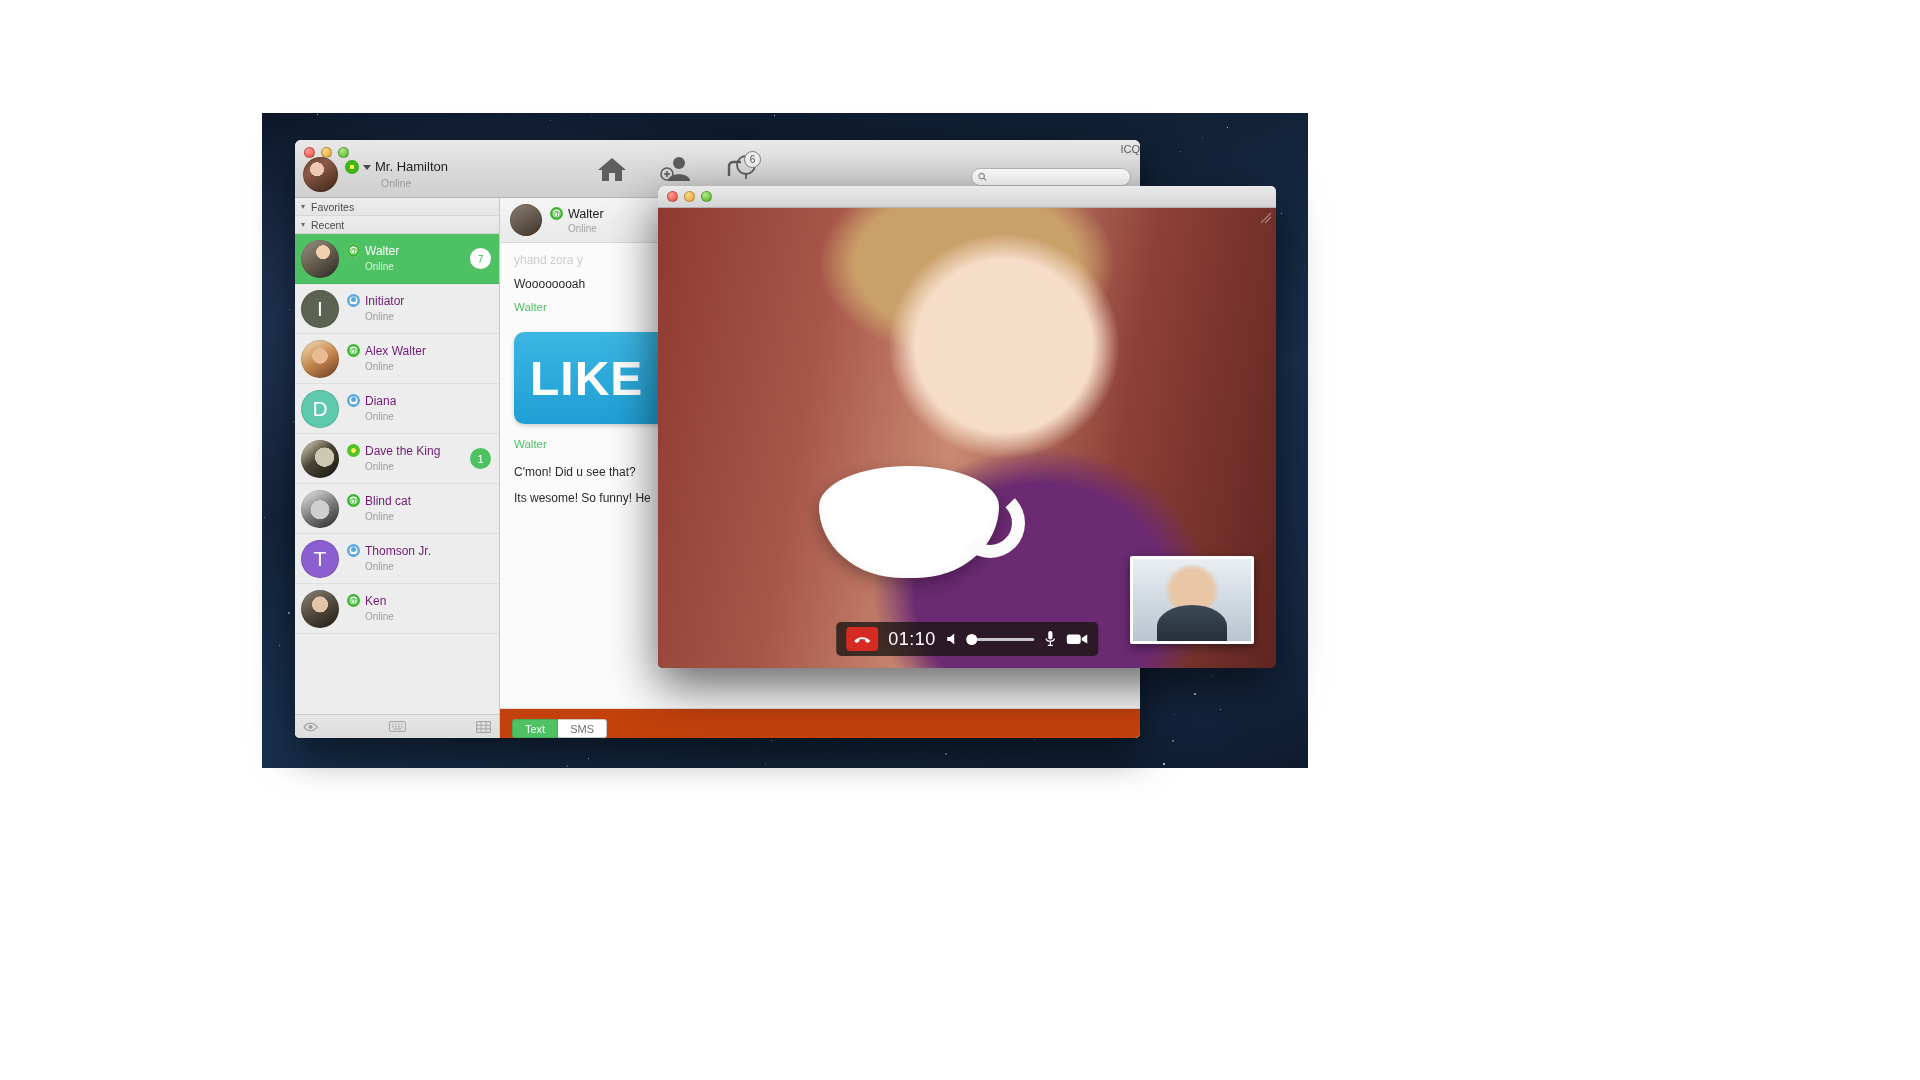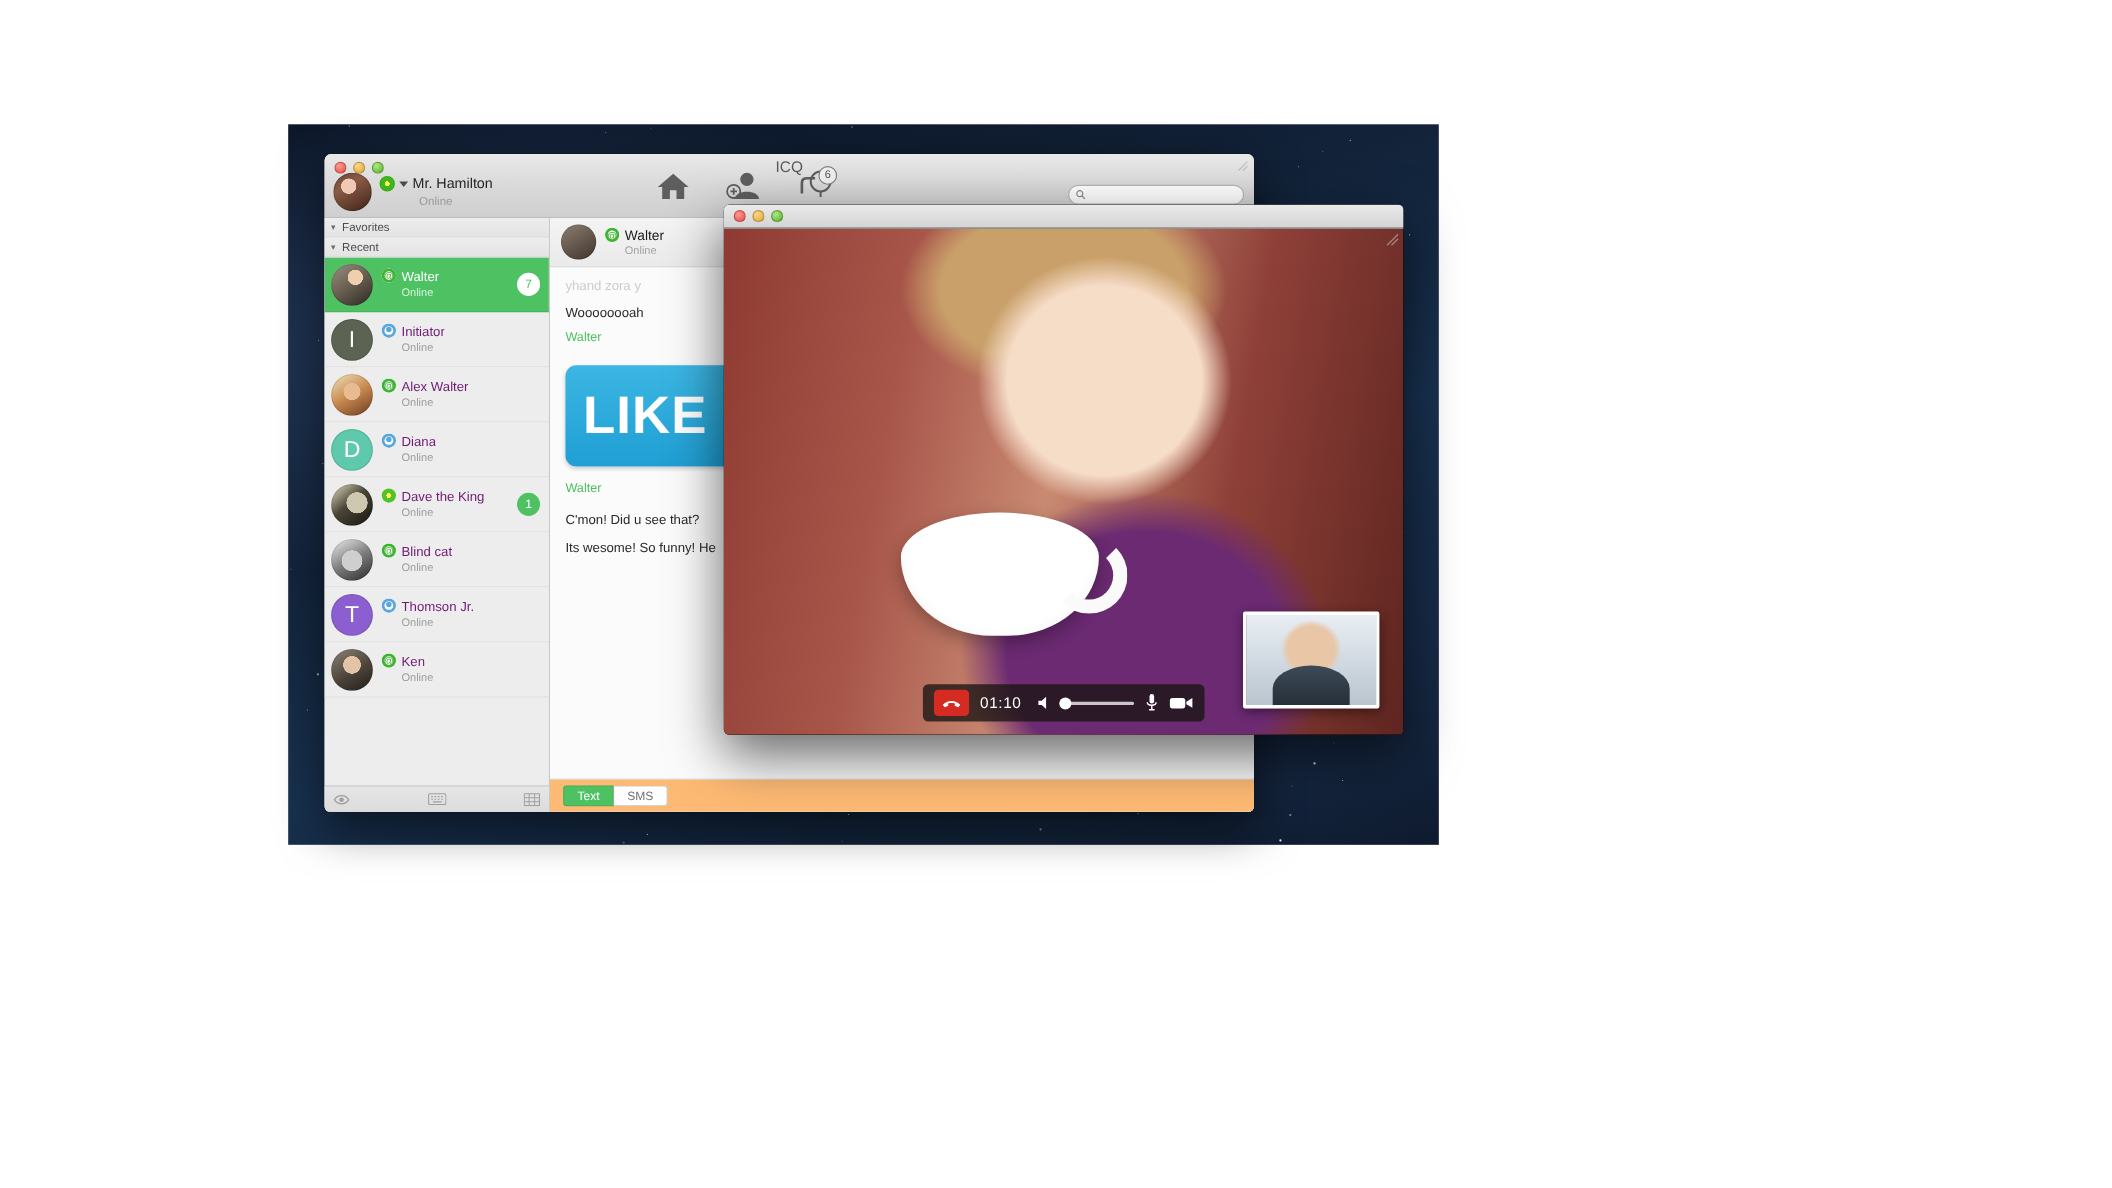--- a/index.html
+++ b/index.html
@@ -37,22 +37,22 @@
     border-bottom: 1px solid #b4b4b4;
     flex: none;
   }
   .traffic { position: absolute; left: 9px; top: 7px; display: flex; gap: 6px; }
   .tl { width: 11px; height: 11px; border-radius: 50%; border: 1px solid rgba(0,0,0,.22); }
   .tl.red   { background: radial-gradient(circle at 35% 30%, #ff9a92, #e44b41); }
   .tl.amber { background: radial-gradient(circle at 35% 30%, #ffd98a, #e0a32b); }
   .tl.green { background: radial-gradient(circle at 35% 30%, #b3e98a, #4fb01f); }
 
   .win-title {
-    position: absolute; left: 0; right: 0; top: 3px; text-align: center;
-    font-size: 14px; color: #5a5a5a;
+    position: absolute; left: 0; right: 0; top: 3px; text-align: right;
+    font-size: 11px; color: #5a5a5a;
   }
   .resize-corner {
     position: absolute; right: 5px; top: 6px; width: 10px; height: 10px; opacity:.35;
   }
 
   .account {
     position: absolute; left: 8px; top: 17px; display: flex; align-items: center; gap: 7px;
   }
   .acct-av {
     width: 35px; height: 35px; border-radius: 50%;
@@ -170,22 +170,22 @@
   .mtext { font-size: 12px; color: #2a2a2a; line-height: 1.5; }
   .mfaded { font-size: 12px; color: #cdcdcd; }
   .like-img {
     margin: 10px 14px; width: 240px; height: 92px; border-radius: 10px;
     background: linear-gradient(to bottom, #3cb6e3 0%, #1f9fd4 100%);
     display: flex; align-items: center; justify-content: flex-start; padding-left: 16px;
     color: #fff; font-size: 48px; font-weight: bold; letter-spacing: 1px;
     box-shadow: 0 2px 4px rgba(0,0,0,.18);
   }
   .compose-tabs {
-    flex: none; height: 30px; display: flex; align-items: center; gap: 0; padding-left: 12px;
-    background: #fdba74; border-top: 1px solid #dcdcdc;
+    flex: none; height: 30px; display: flex; align-items: flex-end; gap: 0; padding-left: 12px;
+    background: #c2410c; border-top: 1px solid #dcdcdc;
   }
   .ctab {
     height: 19px; min-width: 42px; padding: 0 12px; font-size: 11px;
     display: flex; align-items: center; justify-content: center;
     border: 1px solid #c8c8c8; cursor: pointer; background: #fff; color: #707070;
   }
   .ctab:first-child { border-radius: 3px 0 0 3px; }
   .ctab:last-child { border-radius: 0 3px 3px 0; border-left: 0; }
   .ctab.active { background: #4ec263; border-color: #43ae56; color: #fff; }
   .compose {
@@ -245,21 +245,21 @@
   }
   .call-bar {
     position: absolute; left: 50%; transform: translateX(-50%); bottom: 12px;
     height: 34px; display: flex; align-items: center; gap: 10px; padding: 0 10px;
     background: rgba(26,20,18,.78); border-radius: 5px;
   }
   .hangup {
     width: 32px; height: 24px; border-radius: 4px; background: #d62b22;
     display: flex; align-items: center; justify-content: center; cursor: pointer;
   }
-  .timer { color: #fff; font-size: 14px; letter-spacing: .5px; min-width: 42px; }
+  .timer { color: #fff; font-size: 18px; letter-spacing: .5px; min-width: 42px; }
   .vol-track { width: 62px; height: 3px; background: rgba(255,255,255,.75); border-radius: 2px; position: relative; }
   .vol-knob { position: absolute; left: -6px; top: -4px; width: 11px; height: 11px; border-radius: 50%; background: #fff; }
   .cbtn { cursor: pointer; display: flex; align-items: center; }
   .vid-resize { position: absolute; right: 4px; top: 4px; opacity: .4; }
   .chat-corner-icons {
     position: absolute; right: 12px; bottom: 6px; display: flex; gap: 10px; opacity: .35;
   }
 </style>
 </head>
 <body>

